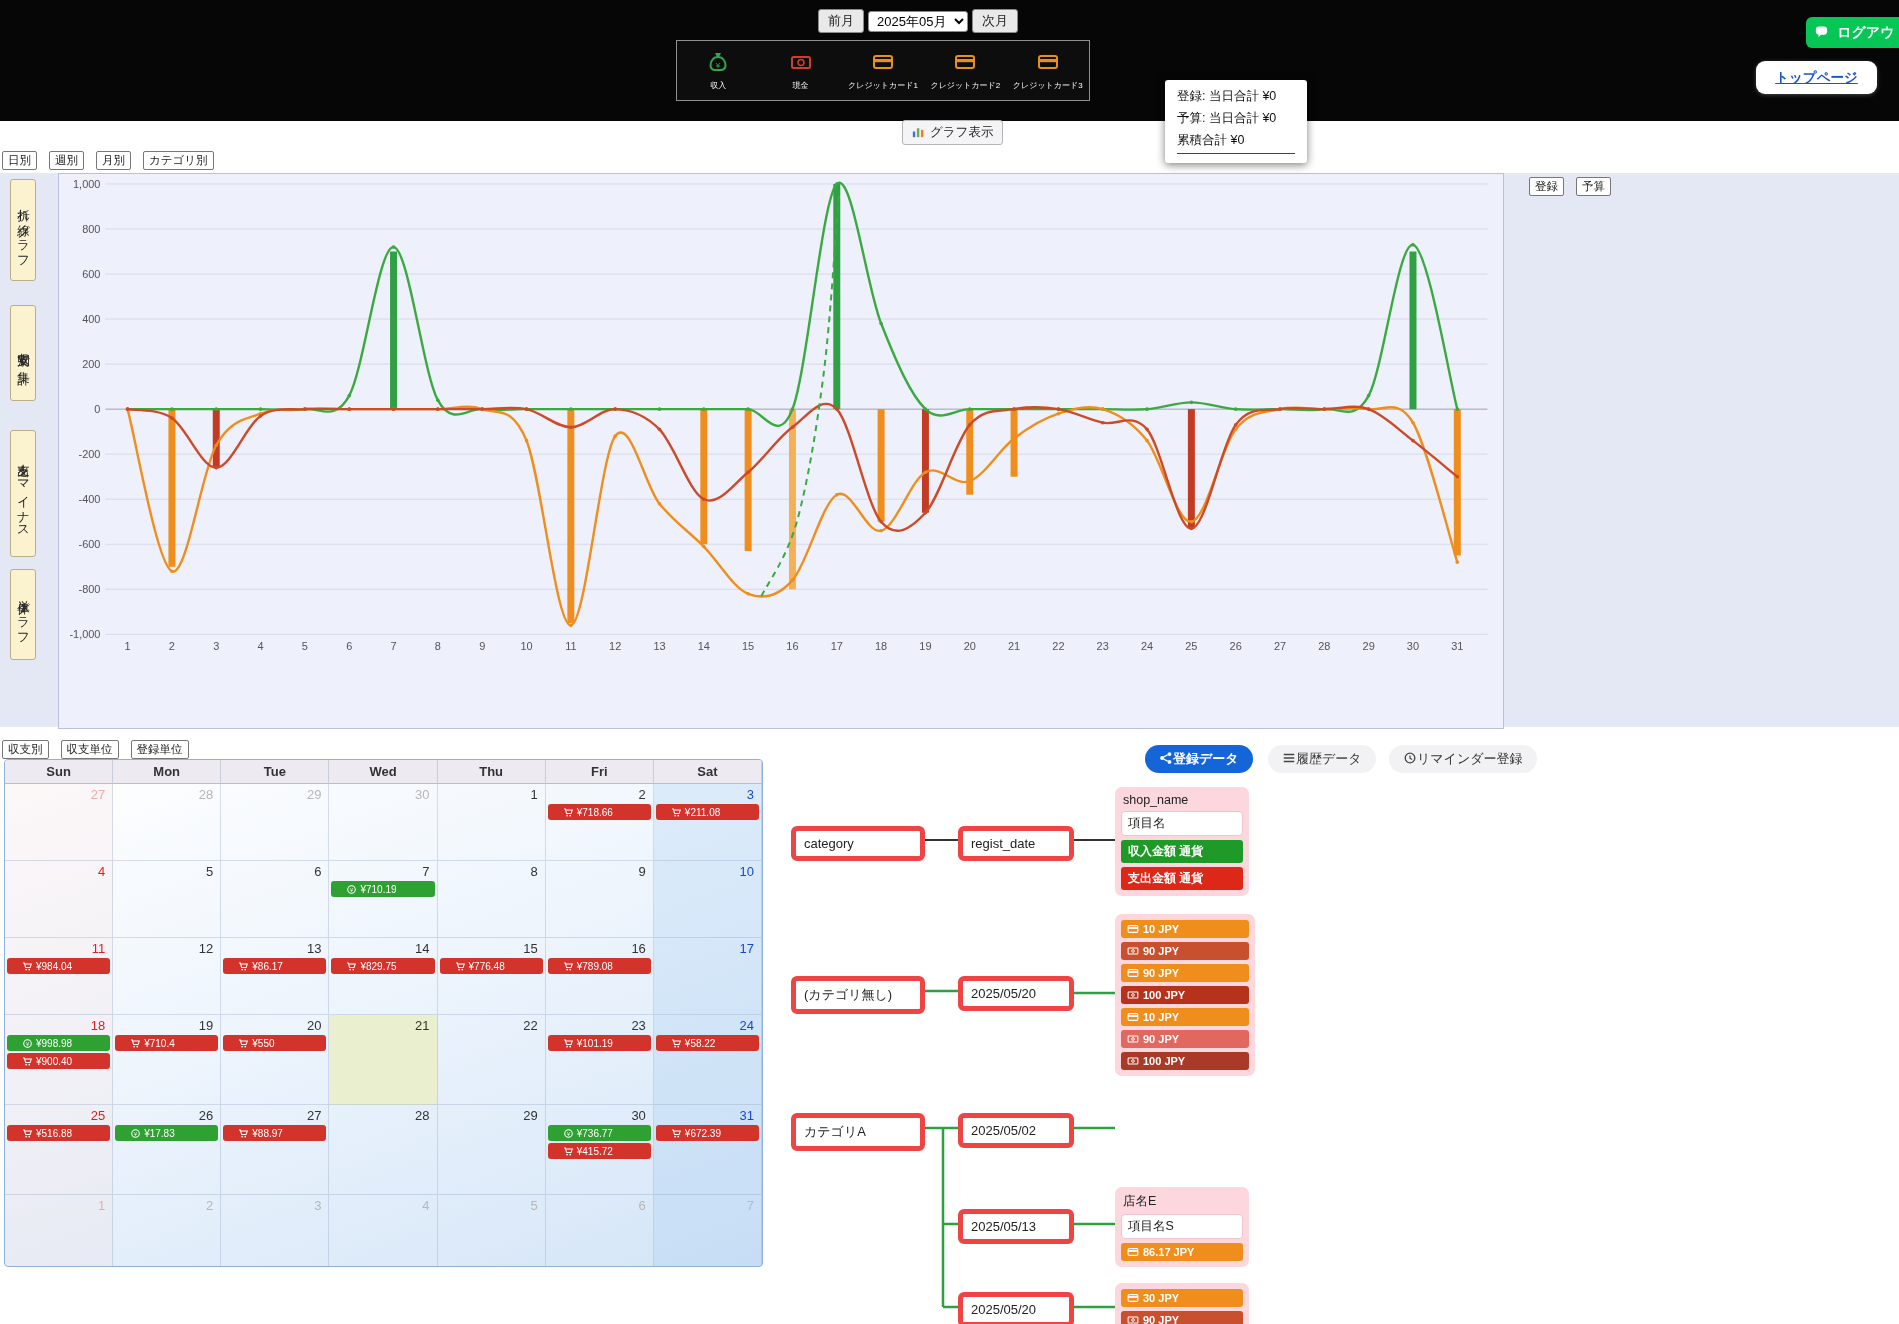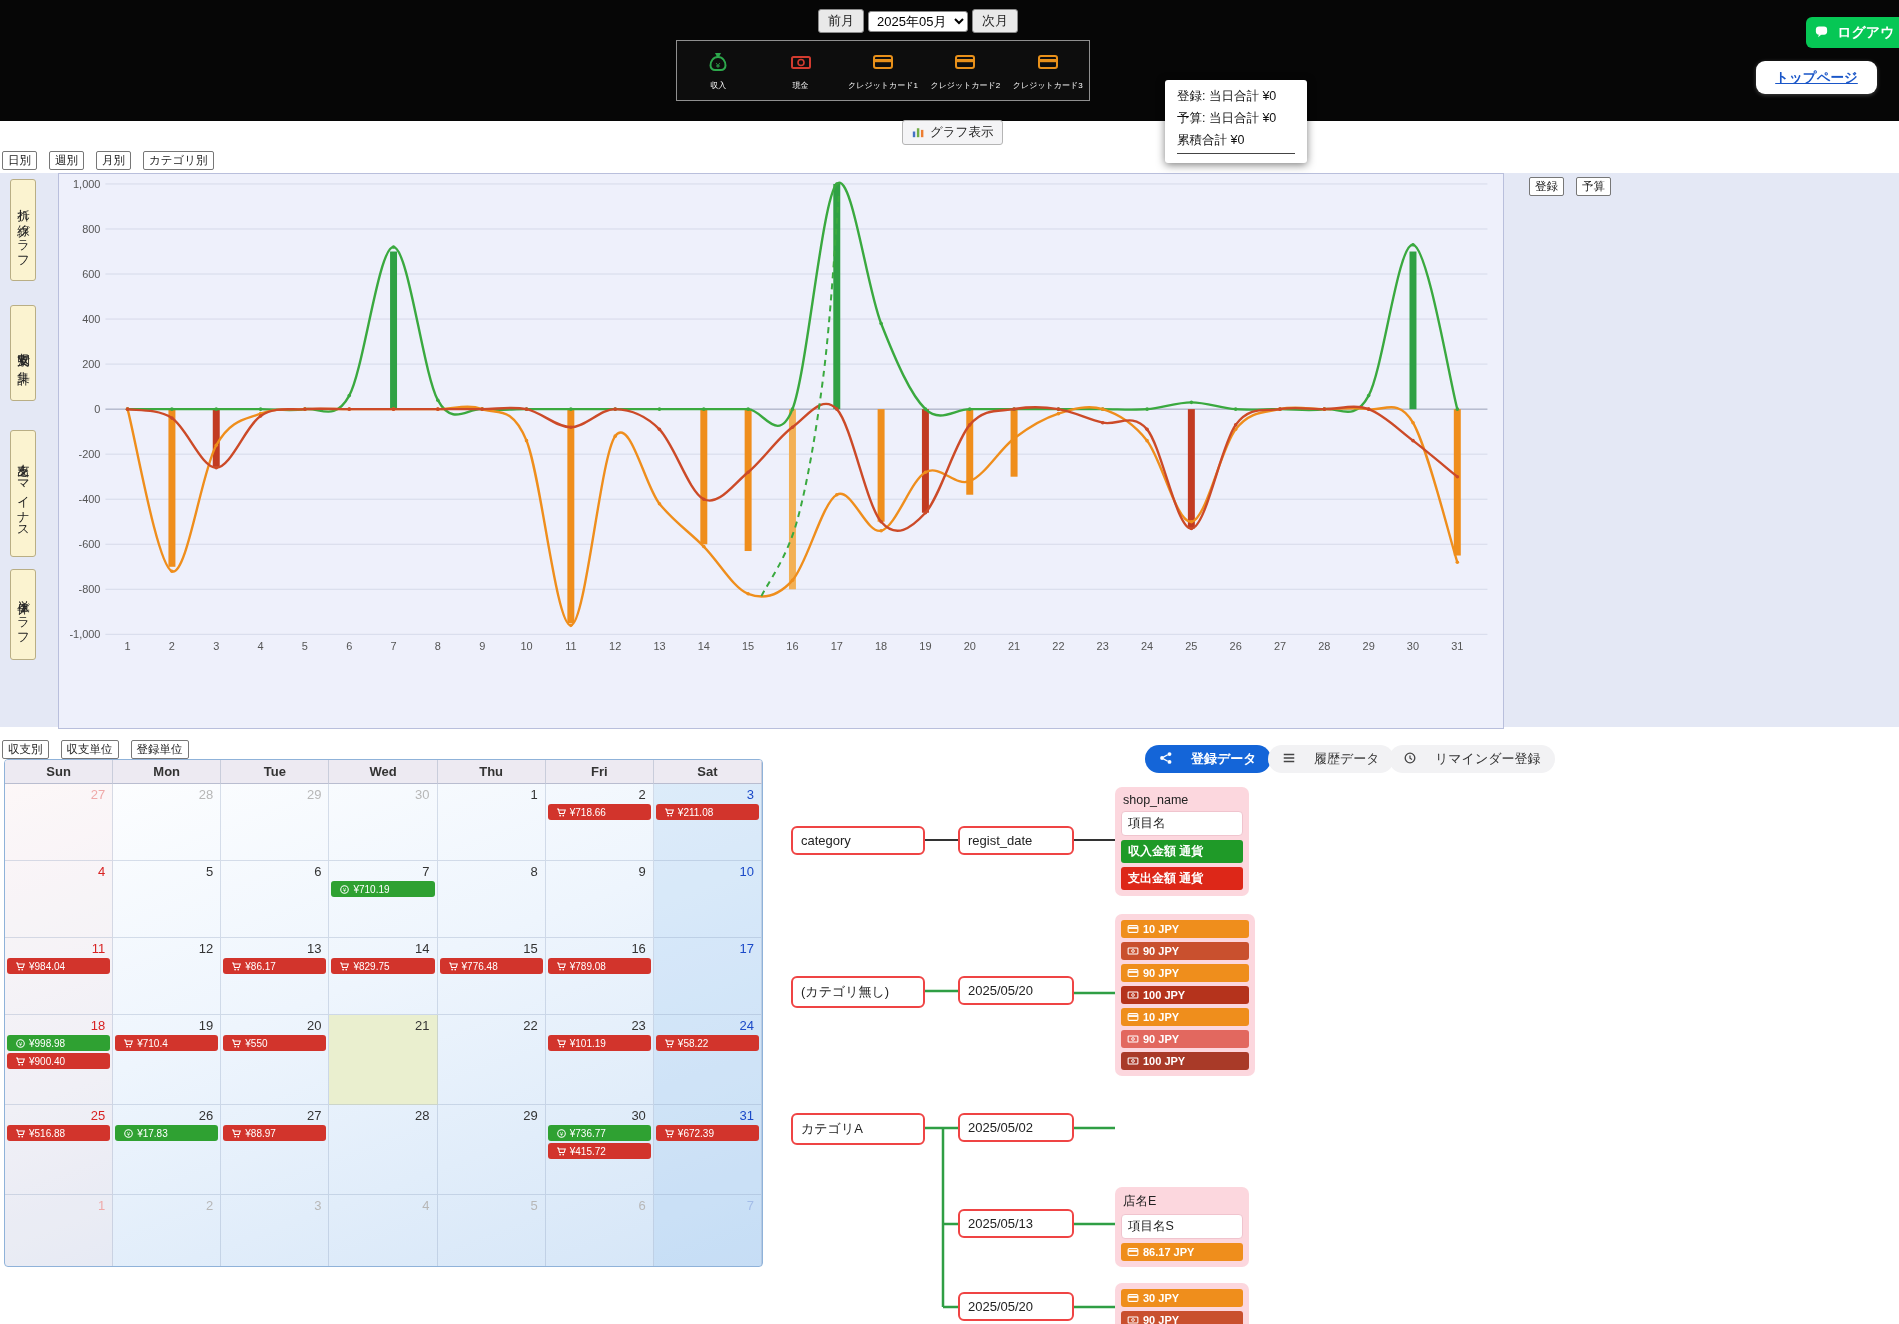--- a/index.html
+++ b/index.html
@@ -44,32 +44,32 @@
   .cal-cell.sun{background:rgba(252,218,218,.20);}
   .cal-cell.sat{background:rgba(160,200,238,.26);}
   .cal-cell.today{background:#eaefcf;}
   .cal-cell .num{font-size:13px;color:#333;margin:2px 5px 1px 0;}
   .cal-cell.sun .num{color:#d82222;}
   .cal-cell.sat .num{color:#1a49c8;}
   .cal-cell.other .num{color:#b7b7b7;}
   .cal-cell.other.sun .num{color:#efa9a9;}
   .cal-cell.other.sat .num{color:#a3bce8;}
   .badges{width:100%;display:flex;flex-direction:column;gap:2px;margin-top:1px;}
-  .badge{height:16px;border-radius:3px;display:flex;align-items:center;gap:3px;padding:0 8px;color:#fff;font-size:10px;white-space:nowrap;overflow:hidden;}
+  .badge{height:16px;border-radius:3px;display:flex;align-items:center;gap:3px;padding:0 15px;color:#fff;font-size:10px;white-space:nowrap;overflow:hidden;}
   .badge svg{width:11px;height:11px;flex:0 0 auto;}
   .badge.expense{background:#d2342c;}
   .badge.income{background:#2fa132;}
 
   
-  .data-tab{position:absolute;top:745px;height:28px;border:none;border-radius:14px;display:flex;align-items:center;gap:18px;padding:0 14px;font-size:13px;cursor:pointer;background:#f2f2f4;color:#333;}
+  .data-tab{position:absolute;top:745px;height:28px;border:none;border-radius:14px;display:flex;align-items:center;gap:0;padding:0 14px;font-size:13px;cursor:pointer;background:#f2f2f4;color:#333;}
   .data-tab svg{width:14px;height:14px;}
   .data-tab.active{background:#1465d8;color:#fff;font-weight:bold;}
   .tree{position:absolute;left:781px;top:780px;width:770px;height:544px;overflow:hidden;}
   .tree svg.connect{position:absolute;left:0;top:0;z-index:0;}
-  .tnode{position:absolute;background:#fff;border:2px solid #ef4444;border-radius:6px;font-size:13px;padding:5px 8px;color:#222;z-index:1;box-sizing:border-box;cursor:pointer;}
+  .tnode{position:absolute;background:#fff;border:5px solid #ef4444;border-radius:6px;font-size:13px;padding:5px 8px;color:#222;z-index:1;box-sizing:border-box;cursor:pointer;}
   .tgroup{position:absolute;background:#fcd7de;border-radius:7px;padding:6px;z-index:1;box-sizing:border-box;display:flex;flex-direction:column;gap:4px;}
   .tg-title{font-size:12.5px;color:#222;padding-left:2px;}
   .tg-item{background:#fff;border:1px solid #f0c4ce;border-radius:4px;font-size:12.5px;padding:3px 6px;color:#222;}
   .tg-big{border-radius:3px;color:#fff;font-size:12px;font-weight:bold;padding:3px 7px;white-space:nowrap;}
   .tg-badge{height:18px;border-radius:3px;color:#fff;font-size:11px;font-weight:bold;display:flex;align-items:center;gap:4px;padding:0 6px;white-space:nowrap;cursor:pointer;}
   .tg-badge svg{width:12px;height:12px;flex:0 0 auto;}
 </style>
 </head>
 <body>
 

